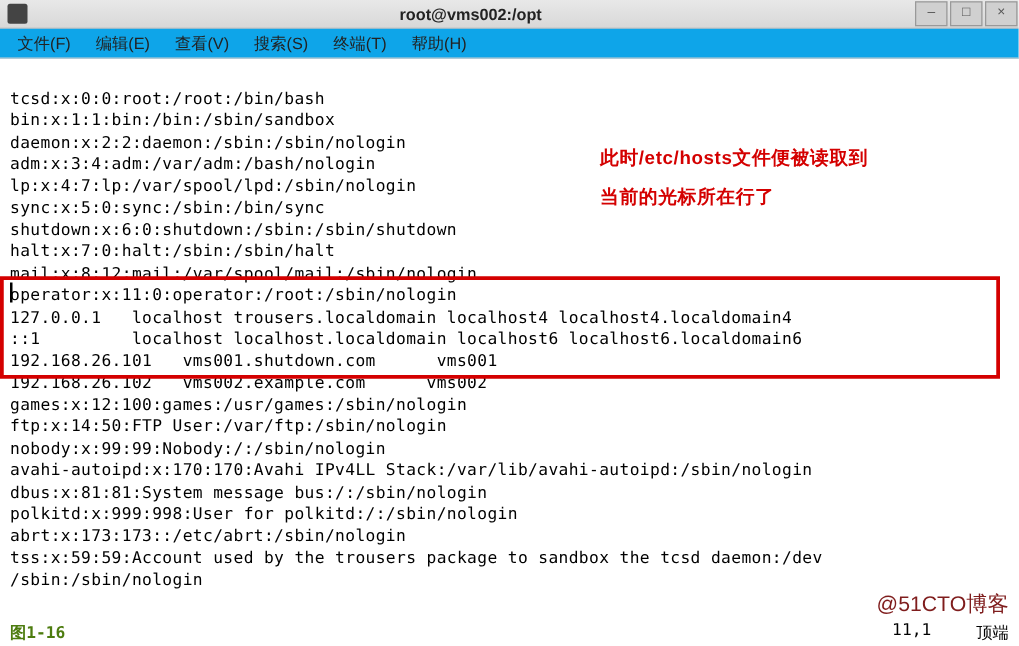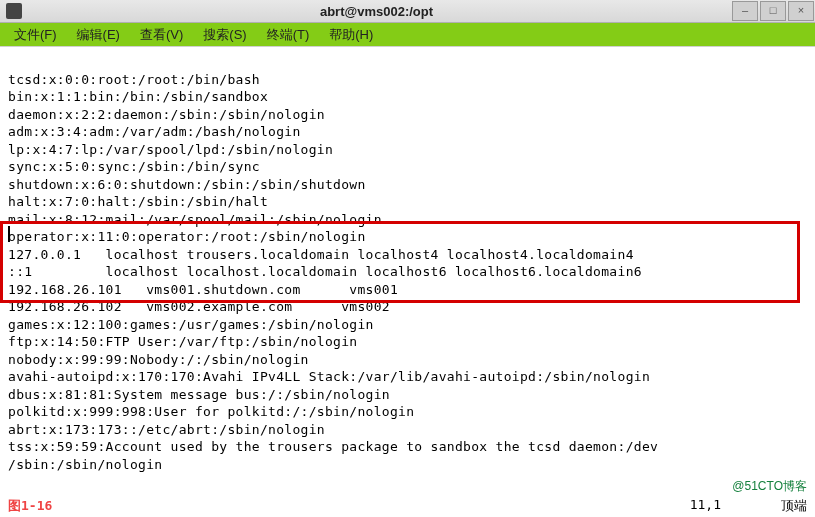--- a/index.html
+++ b/index.html
@@ -1,38 +1,38 @@
 <!DOCTYPE html>
 <html><head>
 <meta charset="utf-8">
 <style>
   html,body{margin:0;padding:0;width:815px;height:517px;font-family:"DejaVu Sans Mono","Liberation Mono",monospace;font-size:13px;background:#fff;overflow:hidden}
   .titlebar{height:22px;background:linear-gradient(#e8e8e8,#d8d8d8);display:flex;align-items:center;border-bottom:1px solid #b0b0b0}
   .win-icon{width:16px;height:16px;margin-left:6px;background:#444;border-radius:2px}
   .title{flex:1;text-align:center;font-family:sans-serif;font-size:13px;font-weight:bold;color:#222}
   .win-btns{display:flex}
   .win-btn{width:24px;height:18px;margin:0 1px;background:#d0d0d0;border:1px solid #999;font-family:sans-serif;font-size:11px;line-height:16px;text-align:center;color:#555}
-  .menubar{height:23px;background:#84cc16;border-bottom:1px solid #d0d0d0;display:flex;align-items:center;padding-left:4px;font-family:sans-serif;font-size:13px;color:#222}
+  .menubar{height:23px;background:#0ea5e9;border-bottom:1px solid #d0d0d0;display:flex;align-items:center;padding-left:4px;font-family:sans-serif;font-size:13px;color:#222}
   .menu-item{padding:2px 10px}
   .term{position:relative;padding:6px 8px 0 8px;white-space:pre;line-height:17.5px;letter-spacing:0.3px;color:#000}
   .ov-note{position:absolute;left:480px;color:#d40000;font-family:"Microsoft YaHei","SimSun",sans-serif;font-weight:bold;font-size:15px;letter-spacing:0.5px}
   .box{position:absolute;border:3px solid #d40000;pointer-events:none}
   .cursor-bar{position:absolute;width:2px;height:16px;background:#000}
   .statusbar{position:absolute;bottom:2px;right:0;left:0;display:flex;font-size:13px;padding:0 8px}
-  .status-left{color:#ef4444;font-weight:bold}
+  .status-left{color:#4d7c0f;font-weight:bold}
   .status-mid{flex:1}
-  .status-pos{margin-right:60px}
-  .wm{position:absolute;right:8px;bottom:22px;color:#15803d;font-family:sans-serif;font-size:12px}
+  .status-pos{margin-right:36px}
+  .wm{position:absolute;right:8px;bottom:22px;color:#7f1d1d;font-family:sans-serif;font-size:17px}
 </style>
 </head>
 <body>
 
 <div class="titlebar">
   <span class="win-icon"></span>
-  <span class="title">abrt@vms002:/opt</span>
+  <span class="title">root@vms002:/opt</span>
   <div class="win-btns">
     <div class="win-btn">–</div>
     <div class="win-btn">□</div>
     <div class="win-btn">×</div>
   </div>
 </div>
 
 <div class="menubar">
   <div class="menu-item">文件(F)</div>
   <div class="menu-item">编辑(E)</div>
@@ -60,20 +60,22 @@
 <span>games:x:12:100:games:/usr/games:/sbin/nologin</span>
 <span>ftp:x:14:50:FTP User:/var/ftp:/sbin/nologin</span>
 <span>nobody:x:99:99:Nobody:/:/sbin/nologin</span>
 <span>avahi-autoipd:x:170:170:Avahi IPv4LL Stack:/var/lib/avahi-autoipd:/sbin/nologin</span>
 <span>dbus:x:81:81:System message bus:/:/sbin/nologin</span>
 <span>polkitd:x:999:998:User for polkitd:/:/sbin/nologin</span>
 <span>abrt:x:173:173::/etc/abrt:/sbin/nologin</span>
 <span>tss:x:59:59:Account used by the trousers package to sandbox the tcsd daemon:/dev</span>
 <span>/sbin:/sbin/nologin</span>
 
+  <div class="ov-note" style="top:71px">此时/etc/hosts文件便被读取到</div>
+  <div class="ov-note" style="top:102px">当前的光标所在行了</div>
   <div class="box" style="left:0px;top:174px;width:794px;height:76px"></div>
   <div class="cursor-bar" style="left:8px;top:179px"></div>
 </div>
 
 <div class="wm">@51CTO博客</div>
 
 <div class="statusbar">
   <span class="status-left">图1-16</span>
   <span class="status-mid"></span>
   <span class="status-pos">11,1</span>

